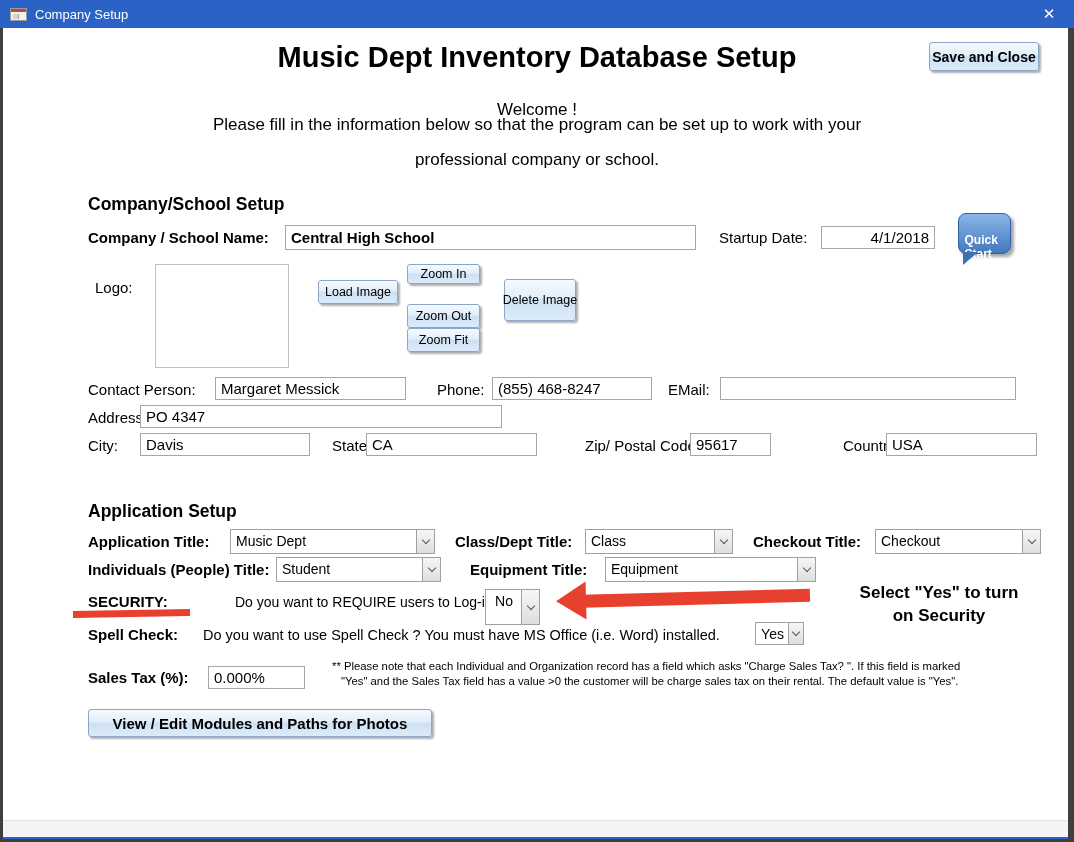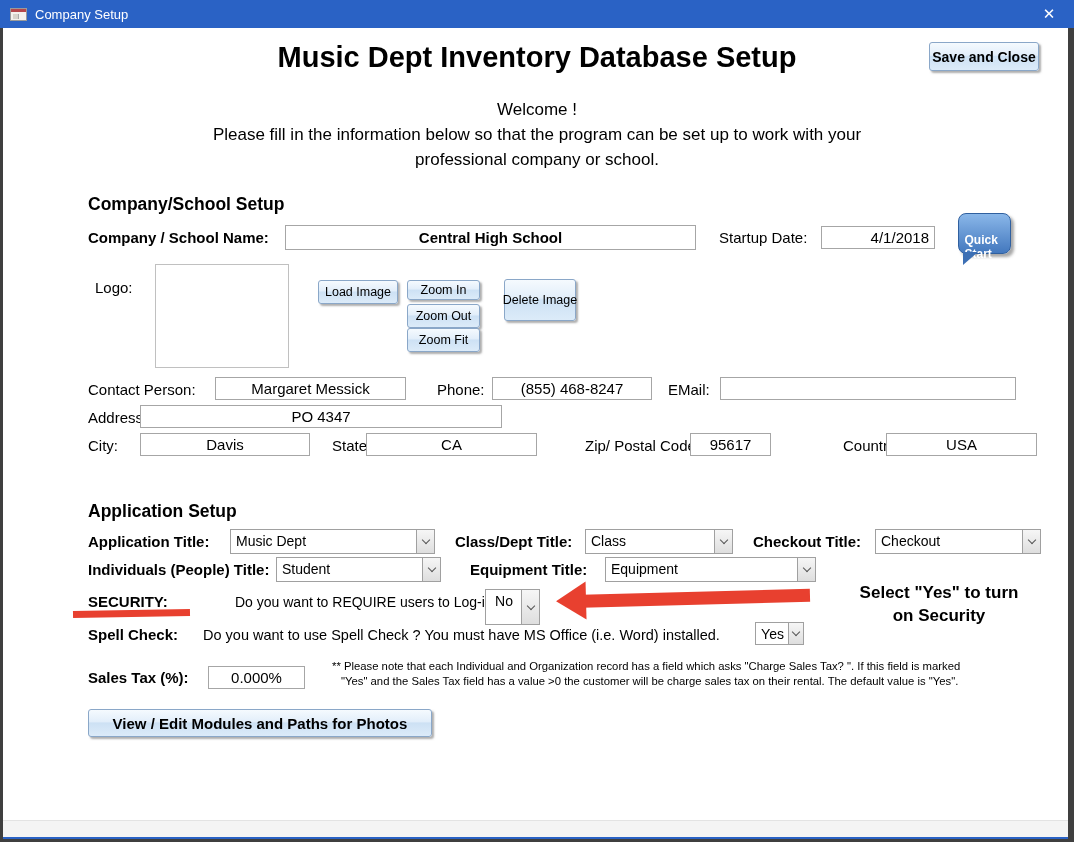--- a/index.html
+++ b/index.html
@@ -22,21 +22,21 @@
 
   
   .h1 { position:absolute; left:0; right:0; top:41px; text-align:center; font-size:29px; font-weight:bold; color:#000; }
   .welcome { position:absolute; left:0; right:0; text-align:center; font-size:17px; color:#000; }
   .h2 { position:absolute; font-size:17.5px; font-weight:bold; color:#000; white-space:nowrap; }
   .lbl { position:absolute; font-size:15px; color:#000; white-space:nowrap; }
   .lbl.b { font-weight:bold; }
   .note { position:absolute; font-size:11.3px; color:#000; white-space:nowrap; }
 
   
-  .tb { position:absolute; height:23px; border:1px solid #a6a6a6; background:#fff; color:#000; font-family:inherit; font-size:15px; padding:0 5px;text-align:center; }
+  .tb { position:absolute; height:23px; border:1px solid #a6a6a6; background:#fff; color:#000; font-family:inherit; font-size:15px; padding:0 5px; }
   .tb.bold { font-weight:bold; }
   .tb.right { text-align:right; }
 
   
   .combo { position:absolute; height:25px; border:1px solid #a0a0a0; background:#fff; display:flex; }
   .combo-val { flex:1; font-size:14px; padding:3px 4px 0 5px; overflow:hidden; white-space:nowrap; color:#000; }
   .combo.center .combo-val { text-align:center; }
   .combo-btn { width:18px; border-left:1px solid #a0a0a0; background:linear-gradient(#f6f6f6,#dedede); display:flex; align-items:center; justify-content:center; }
   .chev { width:6px; height:6px; border-right:1.5px solid #555; border-bottom:1.5px solid #555; transform:rotate(45deg); margin-top:-3px; }
 
@@ -74,37 +74,37 @@
     <span class="form-icon"></span>
     <span class="titlebar-title">Company Setup</span>
     <span class="close-btn">✕</span>
   </div>
   <div class="frame-left"></div>
   <div class="frame-right"></div>
 
   <div class="h1">Music Dept Inventory Database Setup</div>
   <button class="btn big" style="left:929px;top:42px;width:110px;height:29px;">Save and Close</button>
   <div class="welcome" style="top:100px;">Welcome !</div>
-  <div class="welcome" style="top:125px;">Please fill in the information below so that the program can be set up to work with your</div>
+  <div class="welcome" style="top:115px;">Please fill in the information below so that the program can be set up to work with your</div>
   <div class="welcome" style="top:150px;">professional company or school.</div>
 
   <div class="h2" style="left:88px;top:194px;">Company/School Setup</div>
 
   <span class="lbl b" style="left:88px;top:229px;">Company / School Name:</span>
   <input class="tb bold" style="left: 285px; top: 225px; width: 411px; height: 25px;" value="Central High School">
   <span class="lbl" style="left:719px;top:229px;">Startup Date:</span>
   <input class="tb right" style="left: 821px; top: 226px; width: 114px;" value="4/1/2018">
   <div class="quick-start">
       <span style="width:40px;margin-top:29px;">Quick Start</span>
     </div>
 
   <span class="lbl" style="left:95px;top:279px;">Logo:</span>
   <div class="logo-box"></div>
   <button class="btn" style="left:318px;top:280px;width:80px;height:24px;">Load Image</button>
-  <button class="btn" style="left:407px;top:280px;width:73px;height:20px;">Zoom In</button>
+  <button class="btn" style="left:407px;top:264px;width:73px;height:20px;">Zoom In</button>
   <button class="btn" style="left:407px;top:304px;width:73px;height:24px;">Zoom Out</button>
   <button class="btn" style="left:407px;top:328px;width:73px;height:24px;">Zoom Fit</button>
   <button class="btn" style="left:504px;top:279px;width:72px;height:42px;">Delete Image</button>
 
   <span class="lbl" style="left:88px;top:381px;">Contact Person:</span>
   <input class="tb" style="left: 215px; top: 377px; width: 191px;" value="Margaret Messick">
   <span class="lbl" style="left:437px;top:381px;">Phone:</span>
   <input class="tb" style="left: 492px; top: 377px; width: 160px;" value="(855) 468-8247">
   <span class="lbl" style="left:668px;top:381px;">EMail:</span>
   <input class="tb" style="left: 720px; top: 377px; width: 296px;" value="">

